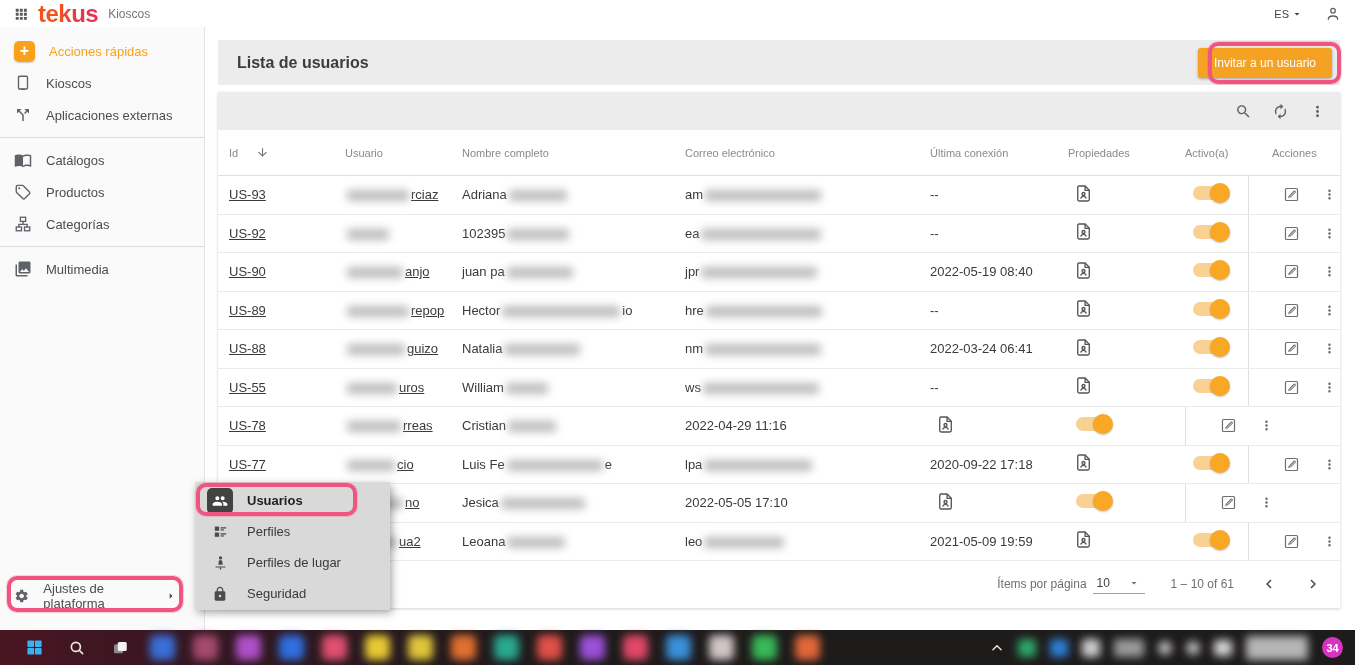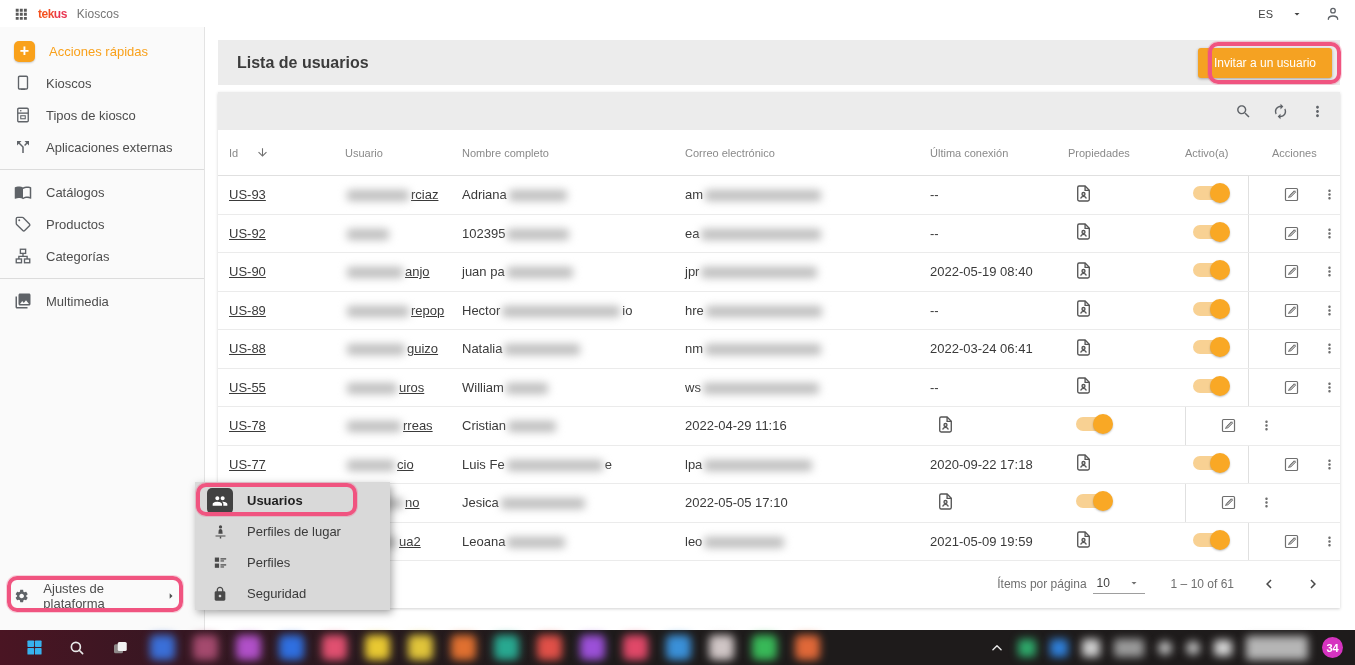--- a/index.html
+++ b/index.html
@@ -2,24 +2,24 @@
 <html><head>
 <meta charset="utf-8">
 <style>
   * { margin:0; padding:0; box-sizing:border-box; }
   html,body { width:1355px; height:665px; overflow:hidden; }
   body { font-family:"Liberation Sans","DejaVu Sans",sans-serif; background:#fff; position:relative; color:#333; }
 
   
   .topbar { position:absolute; left:0; top:0; width:1355px; height:27px; background:#fff; display:flex; align-items:center; justify-content:space-between; padding:0 14px; z-index:5; }
   .topbar-left { display:flex; align-items:center; gap:10px; }
-  .brand { font-size:12px; font-weight:bold; letter-spacing:-0.5px; background:linear-gradient(90deg,#f4511e 0%,#f4511e 35%,#e8334f 70%,#e8334f 100%); -webkit-background-clip:text; background-clip:text; color:transparent; line-height:1; }
+  .brand { font-size:24px; font-weight:bold; letter-spacing:-0.5px; background:linear-gradient(90deg,#f4511e 0%,#f4511e 35%,#e8334f 70%,#e8334f 100%); -webkit-background-clip:text; background-clip:text; color:transparent; line-height:1; }
   .app-name { font-size:12px; color:#757575; }
   .topbar-right { display:flex; align-items:center; gap:22px; }
-  .lang { font-size:11px; color:#424242; display:flex; align-items:center; gap:18px; cursor:pointer; }
+  .lang { font-size:11px; color:#424242; display:flex; align-items:center; gap:2px; cursor:pointer; }
 
   
   .sidebar { position:absolute; left:0; top:27px; width:205px; height:603px; background:#fafafa; border-right:1px solid #e3e3e3; z-index:4; }
   .nav { padding-top:8px; }
   .nav-item { height:32px; display:flex; align-items:center; gap:14px; padding-left:14px; font-size:13px; color:#4d4d4d; cursor:pointer; }
   .nav-item svg { flex:0 0 auto; }
   .nav-item.accent { color:#f9a11b; }
   .plus-chip { width:21px; height:21px; background:#f9a11b; border-radius:5px; color:#fff; font-size:16px; font-weight:bold; display:flex; align-items:center; justify-content:center; line-height:1; box-shadow:0 1px 2px rgba(0,0,0,.2); }
   .nav-divider { border:none; border-top:1px solid #dcdcdc; margin:6px 0; }
   .sidebar-bottom { position:absolute; left:0; bottom:18px; width:100%; height:32px; display:flex; align-items:center; gap:14px; padding-left:14px; font-size:13px; color:#4d4d4d; cursor:pointer; }
@@ -110,29 +110,20 @@
     <div class="nav-item accent">
       <span class="plus-chip">+</span>
       <span>Acciones rápidas</span>
     </div>
     <div class="nav-item">
       <svg width="18" height="18" viewBox="0 0 24 24" fill="none" stroke="#5f6368" stroke-width="1.8">
           <rect x="6" y="3" width="12" height="17" rx="1.5"></rect>
           <path d="M10 20.5h4" stroke-linecap="round"></path>
         </svg>
       <span>Kioscos</span>
-    </div>
-    <div class="nav-item">
-      <svg width="18" height="18" viewBox="0 0 24 24" fill="none" stroke="#5f6368" stroke-width="1.8">
-          <rect x="5" y="3" width="14" height="18" rx="1.5"></rect>
-          <path d="M5 9.5h14"></path>
-          <circle cx="9" cy="6.3" r="1.1" fill="#5f6368" stroke="none"></circle>
-          <rect x="9" y="13" width="6" height="4" stroke-width="1.4"></rect>
-        </svg>
-      <span>Tipos de kiosco</span>
     </div>
     <div class="nav-item">
       <svg width="18" height="18" viewBox="0 0 24 24" fill="#5f6368">
           <path d="M14 4l2.29 2.29-2.88 2.88 1.42 1.42 2.88-2.88L20 10V4zm-4 0H4v6l2.29-2.29 4.71 4.7V20h2v-8.41l-5.29-5.3z"></path>
         </svg>
       <span>Aplicaciones externas</span>
     </div>
     <hr class="nav-divider">
     <div class="nav-item">
       <svg width="18" height="18" viewBox="0 0 24 24" fill="#5f6368">
@@ -515,39 +506,39 @@
     <span class="chip-dark">
       <svg width="16" height="16" viewBox="0 0 24 24" fill="currentColor">
           <path d="M16 11c1.66 0 2.99-1.34 2.99-3S17.66 5 16 5c-1.66 0-3 1.34-3 3s1.34 3 3 3zm-8 0c1.66 0 2.99-1.34 2.99-3S9.66 5 8 5C6.34 5 5 6.34 5 8s1.34 3 3 3zm0 2c-2.33 0-7 1.17-7 3.5V19h14v-2.5c0-2.33-4.67-3.5-7-3.5zm8 0c-.29 0-.62.02-.97.05 1.16.84 1.97 1.97 1.97 3.45V19h6v-2.5c0-2.33-4.67-3.5-7-3.5z"></path>
         </svg>
     </span>
     <span>Usuarios</span>
   </div>
   <div class="submenu-item">
     <span class="ic">
       <svg width="17" height="17" viewBox="0 0 24 24" fill="currentColor">
-          <circle cx="12" cy="5.5" r="2.3"></circle>
-          <path d="M12 8.5c-1.5 0-2.5 1-2.6 2.5l-.4 4h6l-.4-4c-.1-1.5-1.1-2.5-2.6-2.5z"></path>
-          <path d="M5 17.5h14v1.6H5zM11 19.5h2V22h-2z"></path>
-        </svg>
-    </span>
-    <span>Perfiles de lugar</span>
-  </div>
-  <div class="submenu-item">
-    <span class="ic">
-      <svg width="17" height="17" viewBox="0 0 24 24" fill="currentColor">
           <rect x="4" y="5" width="6" height="6"></rect>
           <rect x="12" y="6" width="8" height="1.8"></rect>
           <rect x="12" y="9" width="5" height="1.6"></rect>
           <rect x="4" y="13.5" width="6" height="6"></rect>
           <rect x="12" y="14.5" width="8" height="1.8"></rect>
           <rect x="12" y="17.5" width="5" height="1.6"></rect>
         </svg>
     </span>
     <span>Perfiles</span>
+  </div>
+  <div class="submenu-item">
+    <span class="ic">
+      <svg width="17" height="17" viewBox="0 0 24 24" fill="currentColor">
+          <circle cx="12" cy="5.5" r="2.3"></circle>
+          <path d="M12 8.5c-1.5 0-2.5 1-2.6 2.5l-.4 4h6l-.4-4c-.1-1.5-1.1-2.5-2.6-2.5z"></path>
+          <path d="M5 17.5h14v1.6H5zM11 19.5h2V22h-2z"></path>
+        </svg>
+    </span>
+    <span>Perfiles de lugar</span>
   </div>
   <div class="submenu-item">
     <span class="ic">
       <svg width="16" height="16" viewBox="0 0 24 24" fill="currentColor">
           <path d="M18 8h-1V6c0-2.76-2.24-5-5-5S7 3.24 7 6v2H6c-1.1 0-2 .9-2 2v10c0 1.1.9 2 2 2h12c1.1 0 2-.9 2-2V10c0-1.1-.9-2-2-2zm-6 9c-1.1 0-2-.9-2-2s.9-2 2-2 2 .9 2 2-.9 2-2 2zm3.1-9H8.9V6c0-1.71 1.39-3.1 3.1-3.1 1.71 0 3.1 1.39 3.1 3.1v2z"></path>
         </svg>
     </span>
     <span>Seguridad</span>
   </div>
 </div>

